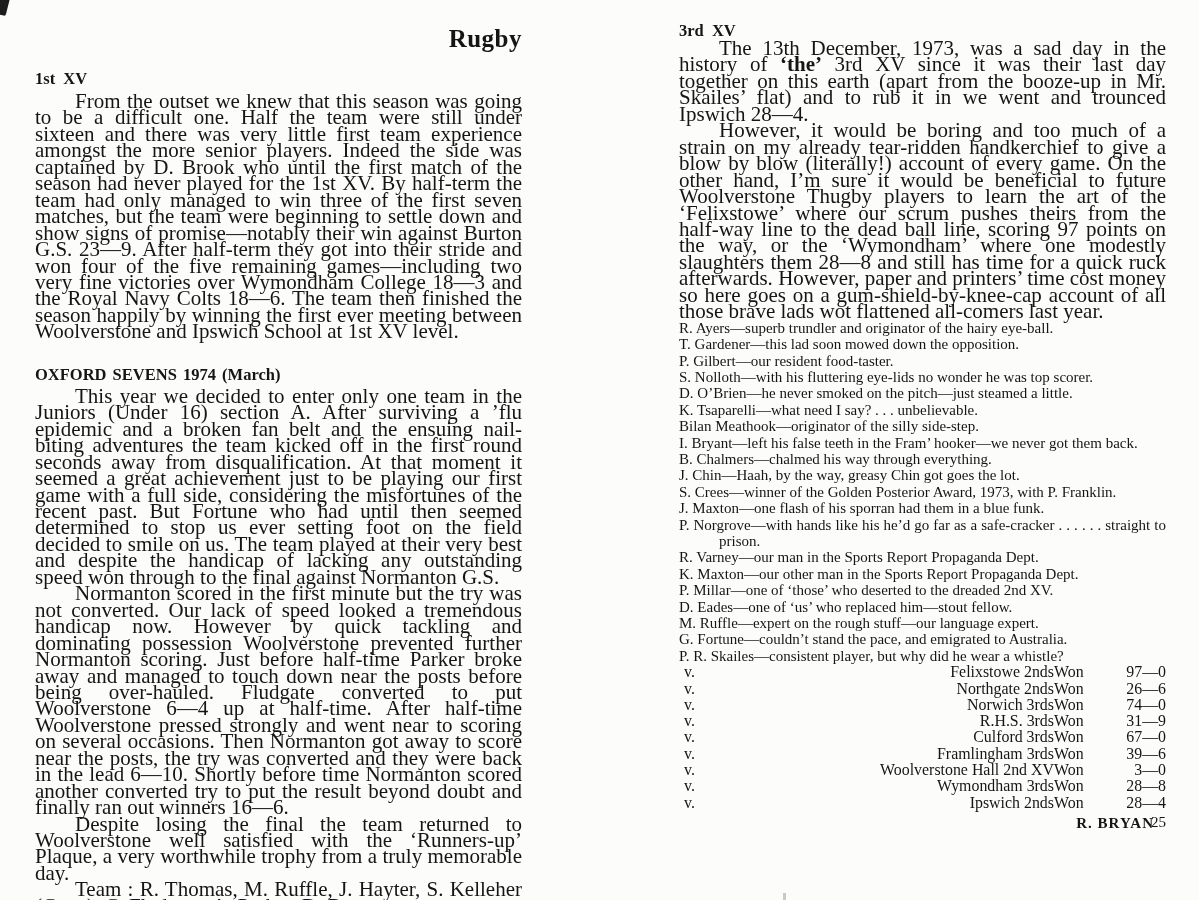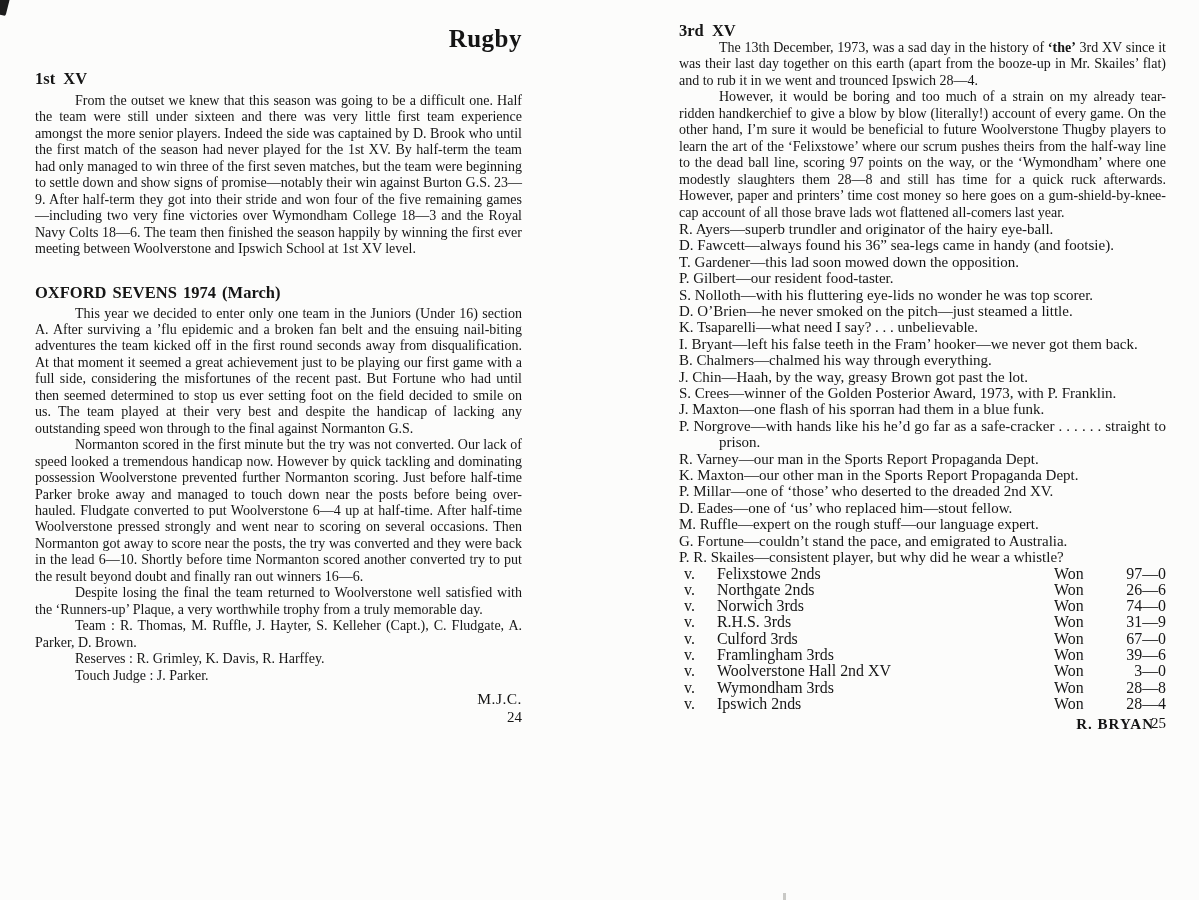--- a/index.html
+++ b/index.html
@@ -19,37 +19,37 @@
   }
   h2.sec{
     margin:0;font-size:16.5px;font-weight:bold;line-height:18px;
     word-spacing:4px;
   }
   h2.sec.first{margin-top:14px;margin-bottom:5px;}
   h2.sec.oxford{margin-top:26px;margin-bottom:4px;word-spacing:2px;}
   h2.sec.rhead{margin-top:8px;}
 
   p.body{
-    margin:0;font-size:14px;line-height:16.45px;
+    margin:0;font-size:21px;line-height:16.45px;
     text-align:justify;text-indent:40px;
   }
   p.body.nojust{text-align:left;}
 
   ul.players{
     margin:0;padding:0;list-style:none;
     font-size:15px;line-height:16.4px;
   }
   ul.players li{
     padding-left:40px;text-indent:-40px;text-align:justify;
   }
 
   .results{font-size:15.9px;line-height:16.3px;}
   .res-row{display:flex;}
   .res-v{width:38px;padding-left:5px;box-sizing:border-box;}
-  .res-team{flex:1;}
+  .res-team{flex:1;text-align:right;}
   .res-outcome{width:56px;}
   .res-score{width:56px;text-align:right;}
 
   .byline-left{
     margin-top:7px;text-align:right;font-size:15.5px;line-height:16px;
     letter-spacing:0.5px;
   }
   .pagenum-left{
     margin-top:2px;text-align:right;font-size:15px;line-height:16px;
   }
@@ -100,29 +100,29 @@
 
 <div class="page-col col-right">
   <h2 class="sec rhead">3rd XV</h2>
 
   <p class="body"><span>The 13th December, 1973, was a sad day in the history of </span><span class="bold-inline">‘the’</span><span> 3rd XV since it was their last day together on this earth (apart from the booze-up in Mr. Skailes’ flat) and to rub it in we went and trounced Ipswich 28—4.</span></p>
 
   <p class="body">However, it would be boring and too much of a strain on my already tear-ridden handkerchief to give a blow by blow (literally!) account of every game. On the other hand, I’m sure it would be beneficial to future Woolverstone Thugby players to learn the art of the ‘Felixstowe’ where our scrum pushes theirs from the half-way line to the dead ball line, scoring 97 points on the way, or the ‘Wymondham’ where one modestly slaughters them 28—8 and still has time for a quick ruck afterwards. However, paper and printers’ time cost money so here goes on a gum-shield-by-knee-cap account of all those brave lads wot flattened all-comers last year.</p>
 
   <ul class="players">
       <li>R. Ayers—superb trundler and originator of the hairy eye-ball.</li>
-      <li>D. Fawcett—always found his 36” sea-legs came in handy (and footsie).</li>
       <li>T. Gardener—this lad soon mowed down the opposition.</li>
       <li>P. Gilbert—our resident food-taster.</li>
       <li>S. Nolloth—with his fluttering eye-lids no wonder he was top scorer.</li>
       <li>D. O’Brien—he never smoked on the pitch—just steamed a little.</li>
       <li>K. Tsaparelli—what need I say? . . . unbelievable.</li>
+      <li>Bilan Meathook—originator of the silly side-step.</li>
       <li>I. Bryant—left his false teeth in the Fram’ hooker—we never got them back.</li>
       <li>B. Chalmers—chalmed his way through everything.</li>
-      <li>J. Chin—Haah, by the way, greasy Brown got past the lot.</li>
+      <li>J. Chin—Haah, by the way, greasy Chin got goes the lot.</li>
       <li>S. Crees—winner of the Golden Posterior Award, 1973, with P. Franklin.</li>
       <li>J. Maxton—one flash of his sporran had them in a blue funk.</li>
       <li>P. Norgrove—with hands like his he’d go far as a safe-cracker . . . . . . straight to prison.</li>
       <li>R. Varney—our man in the Sports Report Propaganda Dept.</li>
       <li>K. Maxton—our other man in the Sports Report Propaganda Dept.</li>
       <li>P. Millar—one of ‘those’ who deserted to the dreaded 2nd XV.</li>
       <li>D. Eades—one of ‘us’ who replaced him—stout fellow.</li>
       <li>M. Ruffle—expert on the rough stuff—our language expert.</li>
       <li>G. Fortune—couldn’t stand the pace, and emigrated to Australia.</li>
       <li>P. R. Skailes—consistent player, but why did he wear a whistle?</li>

